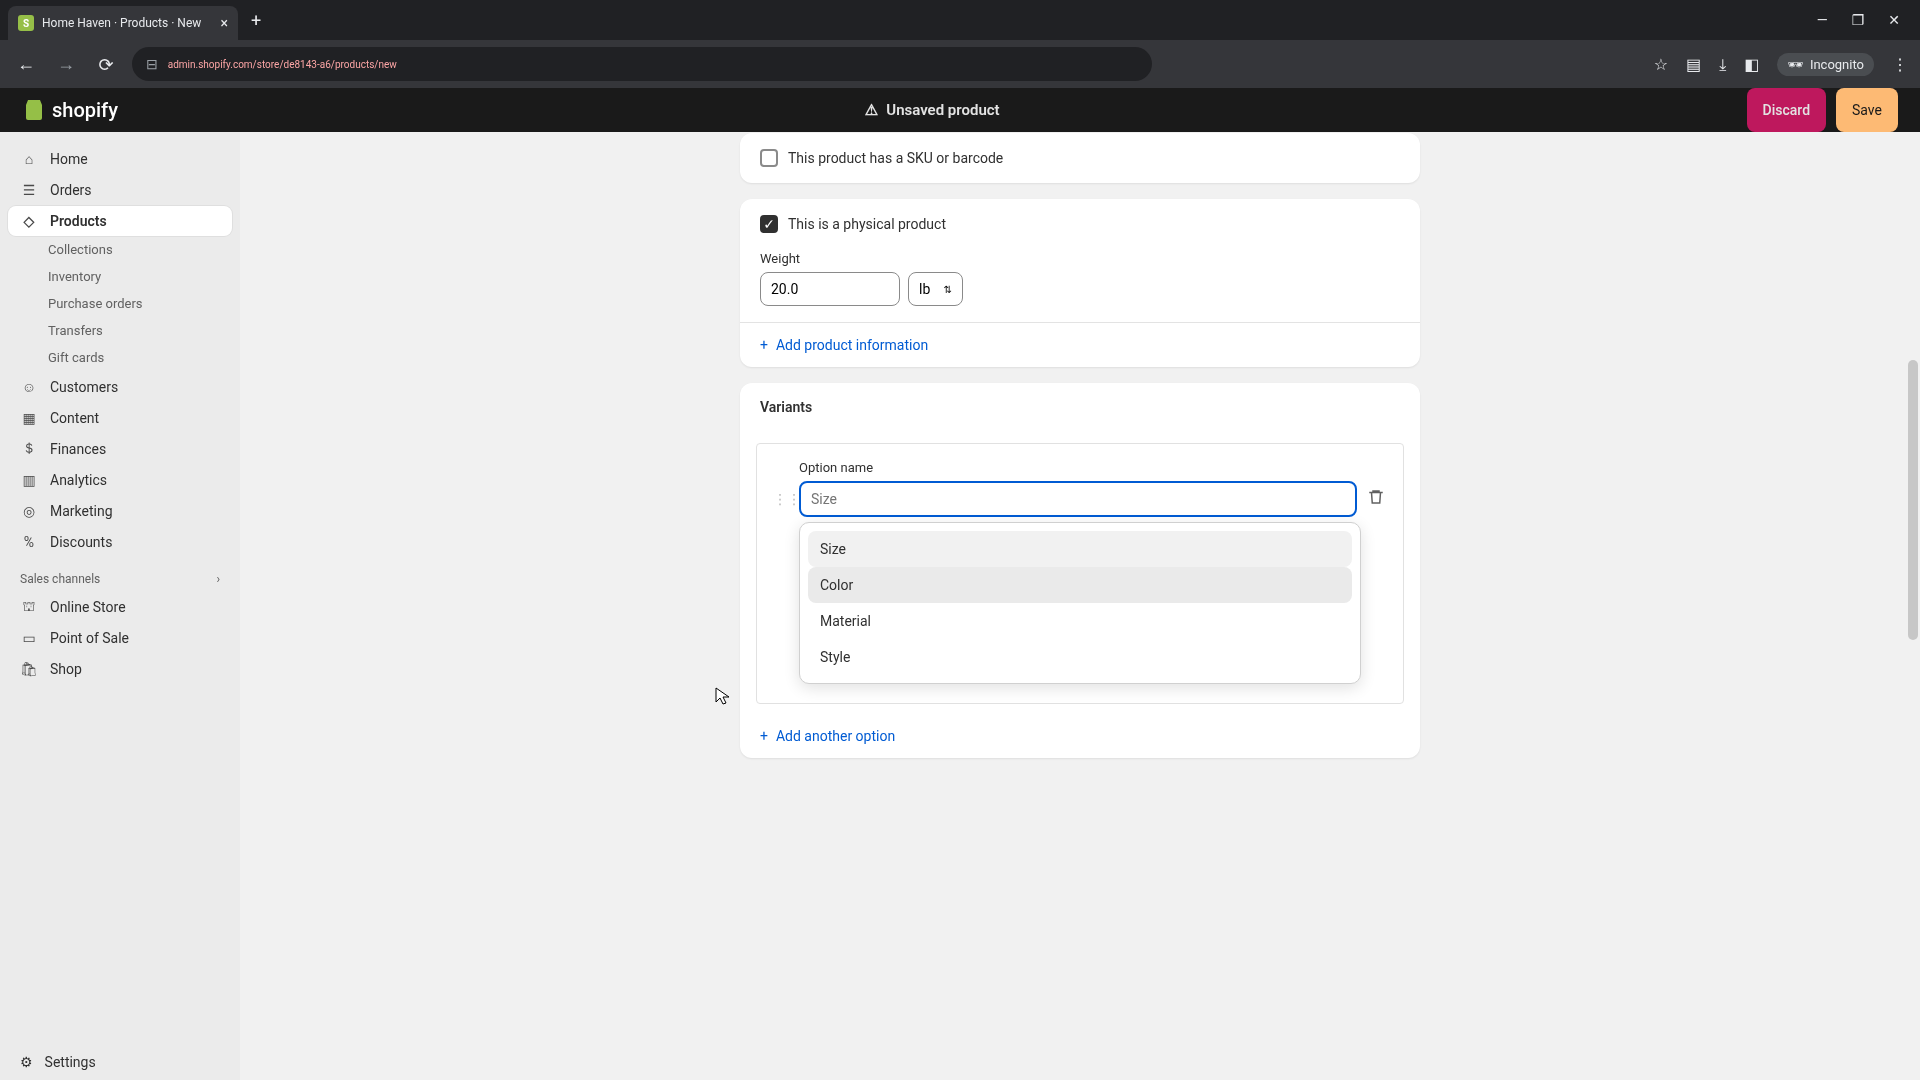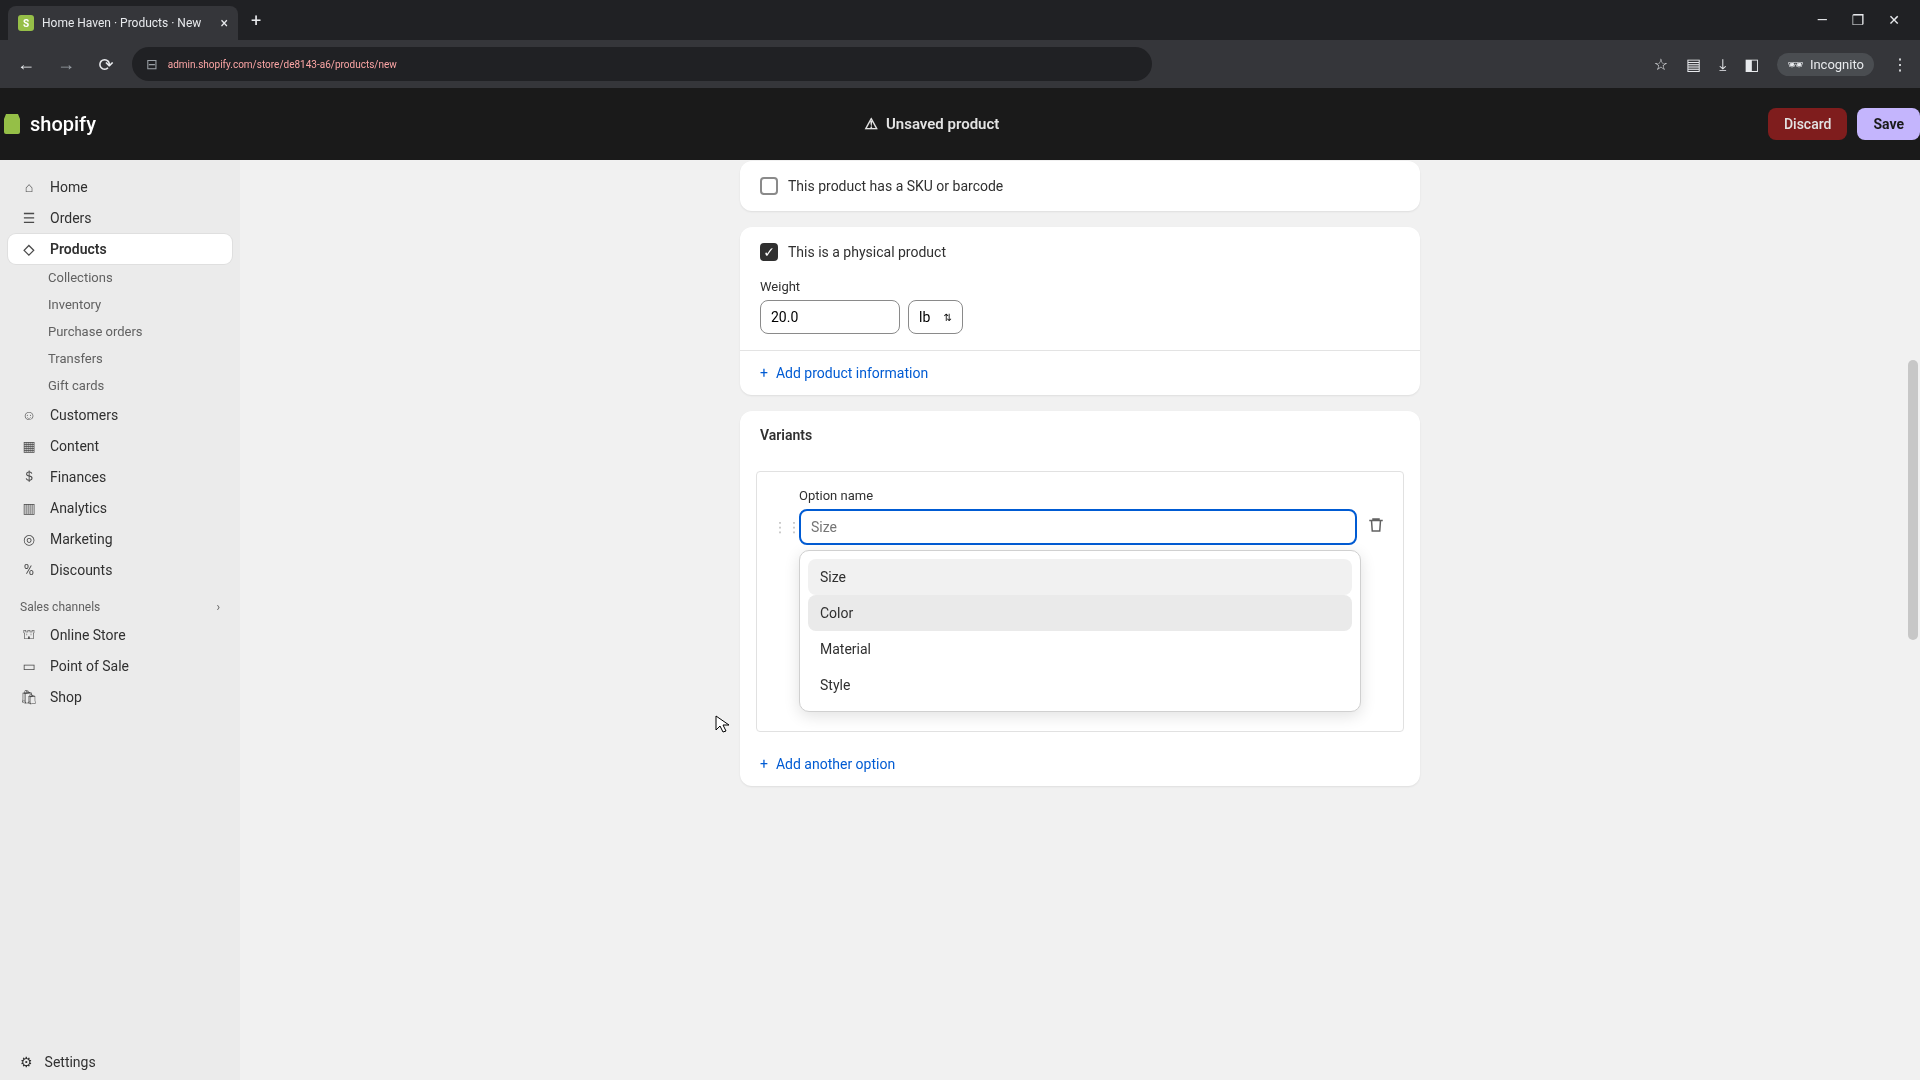--- a/index.html
+++ b/index.html
@@ -19,28 +19,28 @@
 .nav-btn { width: 28px; height: 28px; display: flex; align-items: center; justify-content: center; color: #9aa0a6; font-size: 18px; cursor: pointer; }
 .nav-btn.active { color: #e8eaed; }
 .url-box { flex: 1; display: flex; align-items: center; gap: 10px; background: #202124; border-radius: 20px; padding: 6px 14px; height: 34px; max-width: 1020px; }
 .url-box .secure { color: #9aa0a6; font-size: 14px; }
 .url-box .url { color: #fca5a5; font-size: 10px; }
 .addr-right { margin-left: auto; display: flex; gap: 18px; align-items: center; color: #e8eaed; font-size: 16px; }
 .incognito-pill { display: flex; align-items: center; gap: 6px; background: #4a4d51; padding: 4px 10px; border-radius: 16px; font-size: 13px; }
 .addr-right span { cursor: pointer; }
 
 
-.shopify-top { height: 72px; background: #1a1a1a; display: flex; align-items: center; padding: 0 0; color: #fff; }
+.shopify-top { height: 44px; background: #1a1a1a; display: flex; padding: 0 22px; color: #fff; }
 .shopify-logo { display: flex; align-items: center; gap: 6px; font-size: 20px; font-weight: 500; }
 .shopify-logo svg { width: 24px; height: 24px; }
 .unsaved-badge { margin: 0 auto; display: flex; align-items: center; gap: 8px; color: #e3e3e3; font-size: 15px; font-weight: 600; }
 .top-actions { display: flex; gap: 10px; }
 .btn { padding: 8px 16px; border-radius: 8px; font-size: 14px; font-weight: 500; cursor: pointer; border: none; }
-.btn-discard { background: #7f1d1d; color: #e3e3e3; }
-.btn-save { background: #c4b5fd; color: #1a1a1a; font-weight: 700; }
+.btn-discard { background: #be185d; color: #e3e3e3; }
+.btn-save { background: #fdba74; color: #1a1a1a; font-weight: 400; }
 
 
 .app { display: flex; height: calc(100vh - 144px); }
 .sidebar { width: 240px; background: #ebebeb; padding: 12px 8px; overflow-y: auto; }
 .nav-item { display: flex; align-items: center; gap: 12px; padding: 6px 12px; border-radius: 8px; font-size: 14px; color: #303030; cursor: pointer; margin-bottom: 1px; }
 .nav-item.active { background: #fff; font-weight: 600; box-shadow: 0 0 0 1px rgba(0,0,0,0.05); }
 .nav-item .icn { width: 18px; height: 18px; display: flex; align-items: center; justify-content: center; color: #4a4a4a; }
 .nav-sub { padding-left: 40px; font-size: 13px; color: #616161; margin-bottom: 2px; padding-top: 5px; padding-bottom: 5px; cursor: pointer; }
 .nav-section { padding: 14px 12px 6px; font-size: 12px; color: #616161; display: flex; align-items: center; justify-content: space-between; }
 .settings-item { position: absolute; bottom: 0; left: 0; width: 240px; padding: 10px 20px; display: flex; gap: 12px; align-items: center; font-size: 14px; color: #303030; background: #ebebeb; }

